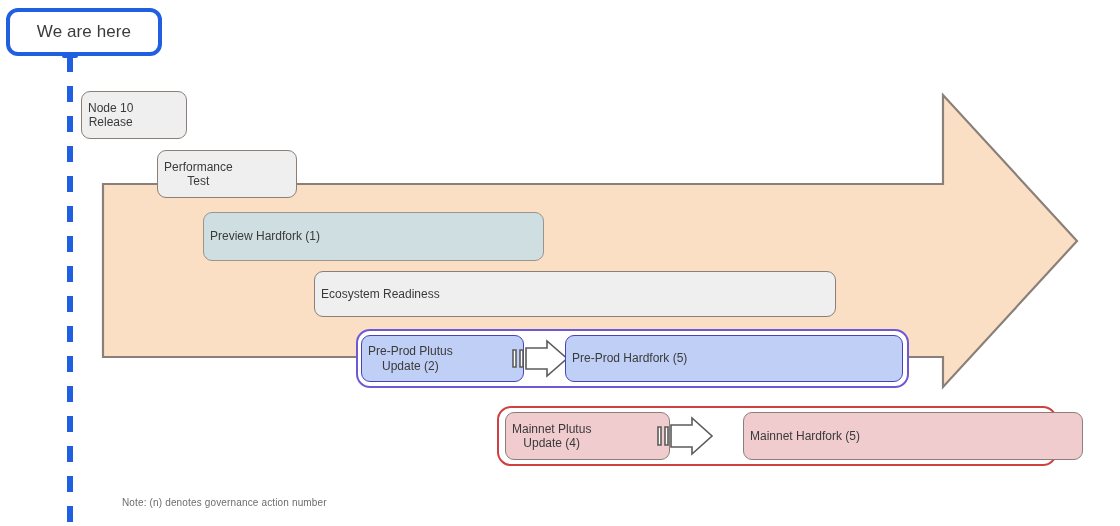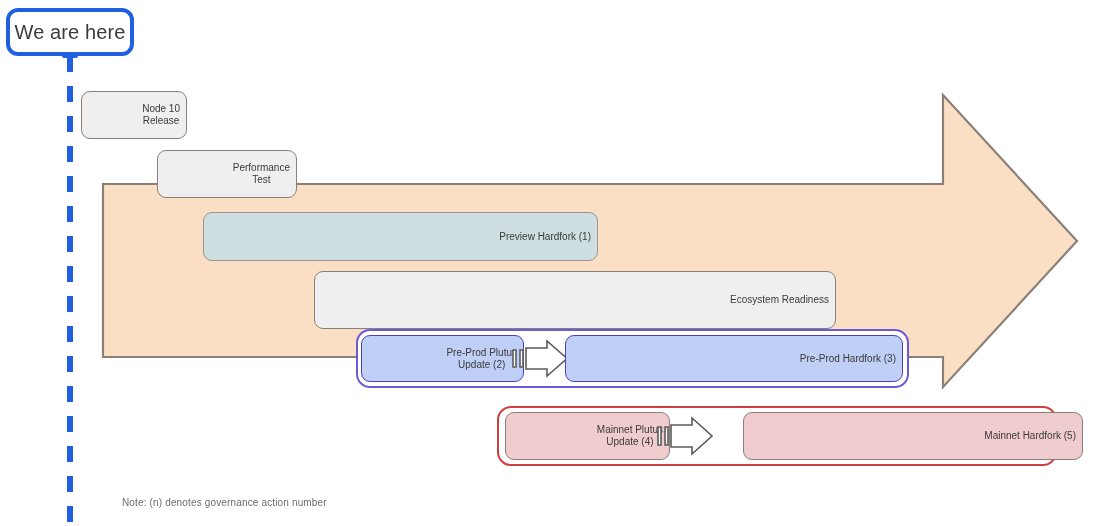--- a/index.html
+++ b/index.html
@@ -27,31 +27,31 @@
     width: 980px;
     height: 298px;
   }
   .big-arrow svg { display: block; width: 100%; height: 100%; overflow: visible; }
 
   
   .callout {
     position: absolute;
     left: 6px;
     top: 8px;
-    width: 128px;
+    width: 156px;
     height: 48px;
     box-sizing: border-box;
     border: 4px solid #1f5fe0;
     border-radius: 12px;
     background: #ffffff;
     display: flex;
     align-items: center;
     justify-content: center;
     color: #3b3b3b;
-    font-size: 20px;
+    font-size: 17px;
     letter-spacing: .1px;
   }
 
   
   .now-line {
     position: absolute;
     left: 67px;
     top: 56px;
     width: 6px;
     height: 466px;
@@ -72,24 +72,24 @@
     background: #1f5fe0;
     border-radius: 2px;
   }
 
   
   .box {
     position: absolute;
     box-sizing: border-box;
     display: flex;
     align-items: center;
-    justify-content: flex-end;
+    justify-content: flex-start;
     text-align: center;
     color: #3a3a3a;
-    font-size: 10px;
+    font-size: 12px;
     line-height: 1.18;
     border-radius: 9px;
     border: 1.4px solid #8b8079;
     background: #eeeeee;
     white-space: pre-line;
     padding: 0 6px;
   }
 
   .box.grey   { background: #efefef; border-color: #8a8079; }
   .box.teal   { background: #cfdfe1; border-color: #9b948f; }
@@ -141,45 +141,45 @@
   <div class="box grey" style="left:81px; top:91px; width:106px; height:48px;">
     <span>Node 10
 Release</span>
   </div>
 
   <div class="box grey" style="left:157px; top:150px; width:140px; height:48px;">
     <span>Performance
 Test</span>
   </div>
 
-  <div class="box teal" style="left:203px; top:212px; width:395px; height:49px;">
+  <div class="box teal" style="left:203px; top:212px; width:341px; height:49px;">
     <span>Preview Hardfork (1)</span>
   </div>
 
-  <div class="box grey" style="left:314px; top:271px; width:522px; height:58px;">
+  <div class="box grey" style="left:314px; top:271px; width:522px; height:46px;">
     <span>Ecosystem Readiness</span>
   </div>
 
   <div class="group purple" style="left:356px; top:329px; width:553px; height:59px;"></div>
 
   <div class="box blue" style="left:361px; top:335px; width:163px; height:47px;">
     <span>Pre-Prod Plutus
 Update (2)</span>
   </div>
 
   <div class="mini-arrow" style="left:511px; top:339px; width:58px; height:39px;">
     <svg width="58" height="39" viewBox="0 0 58 39" xmlns="http://www.w3.org/2000/svg">
       <polygon points="2,11 2,28 5,28 5,11" fill="#ffffff" stroke="#5b5b5b" stroke-width="1.6"></polygon>
       <polygon points="9,11 9,28 12,28 12,11" fill="#ffffff" stroke="#5b5b5b" stroke-width="1.6"></polygon>
       <polygon points="15,9 36,9 36,2 56,19.5 36,37 36,30 15,30" fill="#ffffff" stroke="#5b5b5b" stroke-width="1.6" stroke-linejoin="miter"></polygon>
     </svg>
   </div>
 
   <div class="box blue" style="left:565px; top:335px; width:338px; height:47px;">
-    <span>Pre-Prod Hardfork (3)</span>
+    <span>Pre-Prod Hardfork (5)</span>
   </div>
 
   <div class="group red" style="left:497px; top:406px; width:560px; height:60px;"></div>
 
   <div class="box pink" style="left:505px; top:412px; width:165px; height:48px;">
     <span>Mainnet Plutus
 Update (4)</span>
   </div>
 
   <div class="mini-arrow" style="left:656px; top:416px; width:58px; height:40px;">

